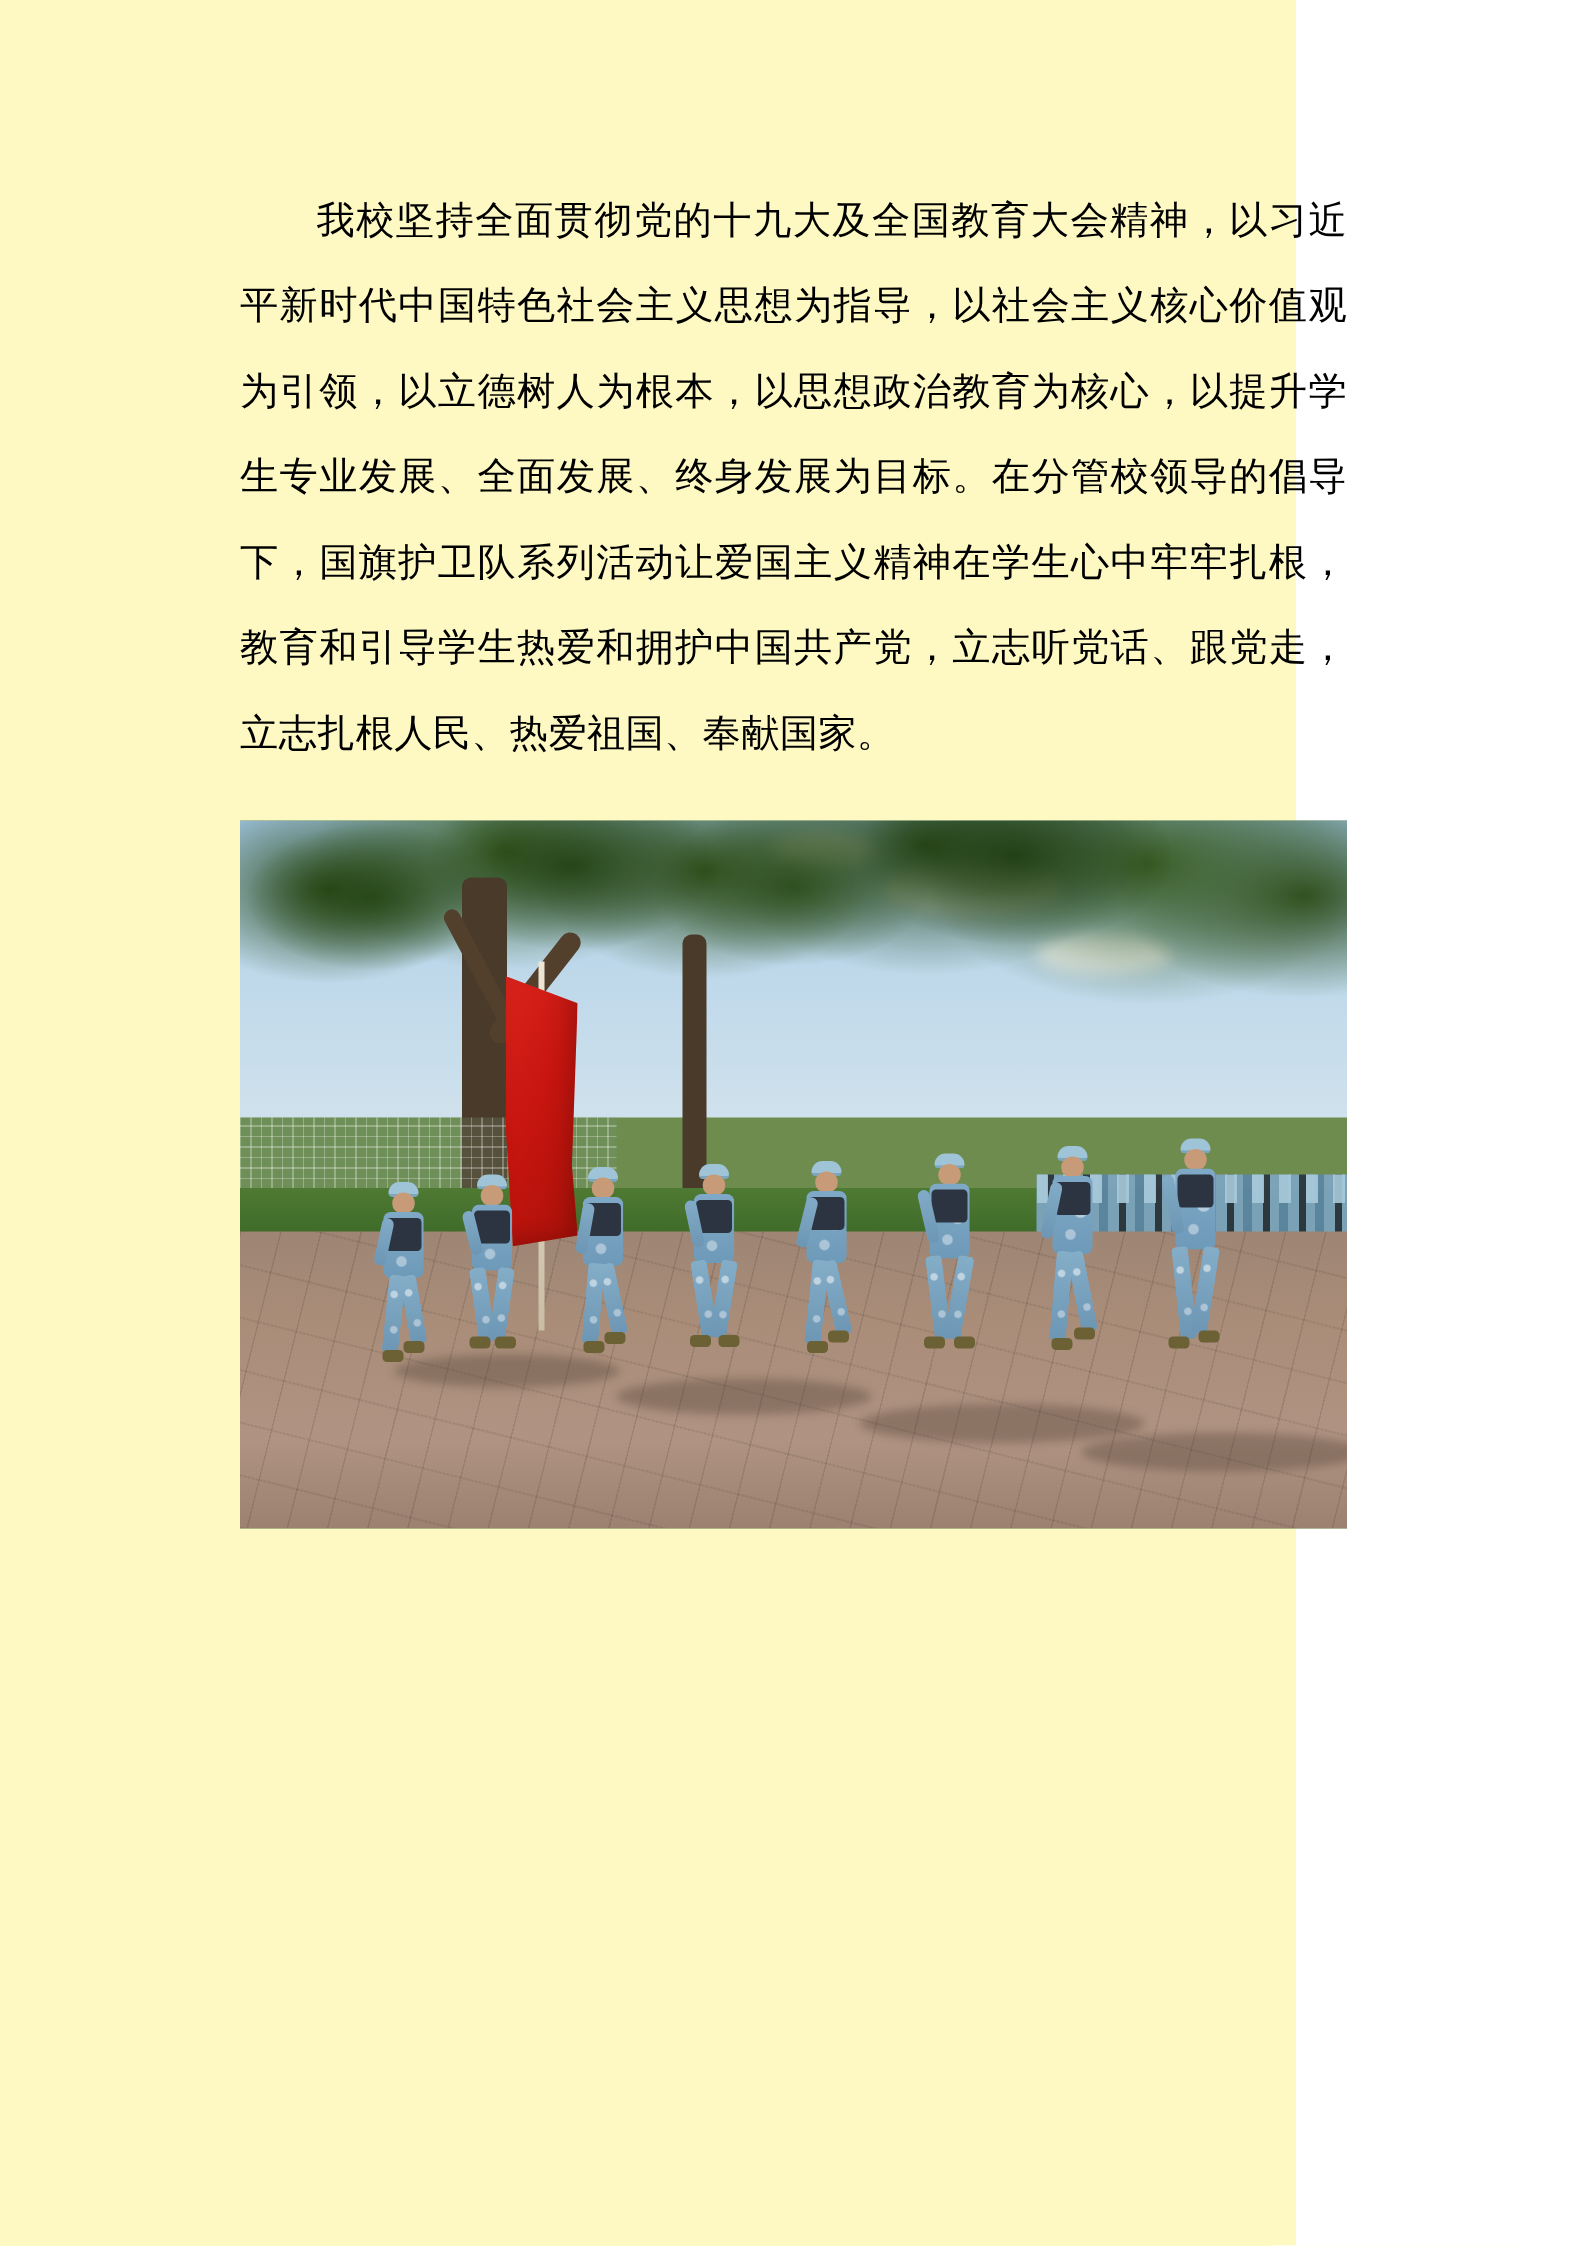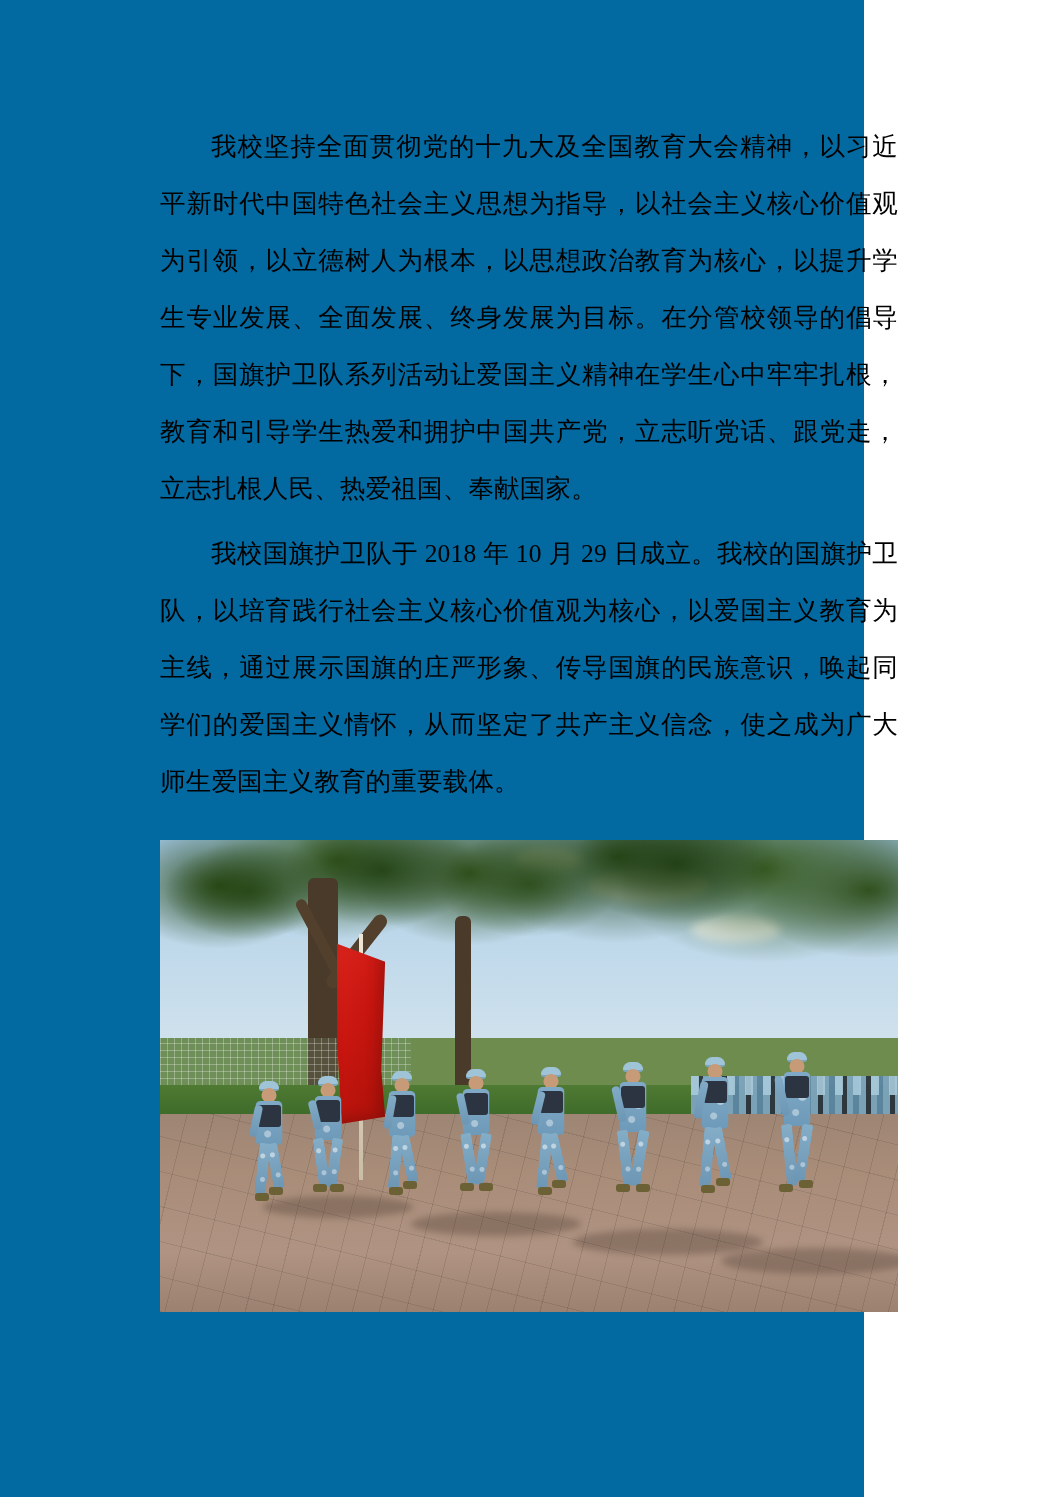--- a/index.html
+++ b/index.html
@@ -11,21 +11,21 @@
     width: 1058px;
     height: 1497px;
     font-family: "Liberation Serif", "DejaVu Serif", serif;
     color: #000000;
     overflow: hidden;
   }
   .page {
     position: relative;
     width: 864px;
     height: 1497px;
-    background: #0369a1;
+    background: #fef9c3;
     box-sizing: border-box;
     padding: 118px 72px 0 160px;
   }
   .doc-body {
     width: 738px;
   }
   p.para {
     margin: 0 0 8px 0;
     font-size: 25.5px;
     line-height: 57px;
@@ -199,21 +199,20 @@
     opacity: .9;
   }
 </style>
 </head>
 <body>
 
 <div class="page">
   <div class="doc-body">
 
     <p class="para">我校坚持全面贯彻党的十九大及全国教育大会精神，以习近平新时代中国特色社会主义思想为指导，以社会主义核心价值观为引领，以立德树人为根本，以思想政治教育为核心，以提升学生专业发展、全面发展、终身发展为目标。在分管校领导的倡导下，国旗护卫队系列活动让爱国主义精神在学生心中牢牢扎根，教育和引导学生热爱和拥护中国共产党，立志听党话、跟党走，立志扎根人民、热爱祖国、奉献国家。</p>
-    <p class="para">我校国旗护卫队于 2018 年 10 月 29 日成立。我校的国旗护卫队，以培育践行社会主义核心价值观为核心，以爱国主义教育为主线，通过展示国旗的庄严形象、传导国旗的民族意识，唤起同学们的爱国主义情怀，从而坚定了共产主义信念，使之成为广大师生爱国主义教育的重要载体。</p>
 
     <div class="photo-wrap">
       <div class="photo">
 
         <div class="sky"></div>
         <div class="cloud" style="left:58%;top:6%;width:120px;height:34px;"></div>
         <div class="cloud" style="left:72%;top:16%;width:90px;height:26px;"></div>
         <div class="cloud" style="left:48%;top:2%;width:70px;height:22px;"></div>
 
         <div class="treeband"></div>

